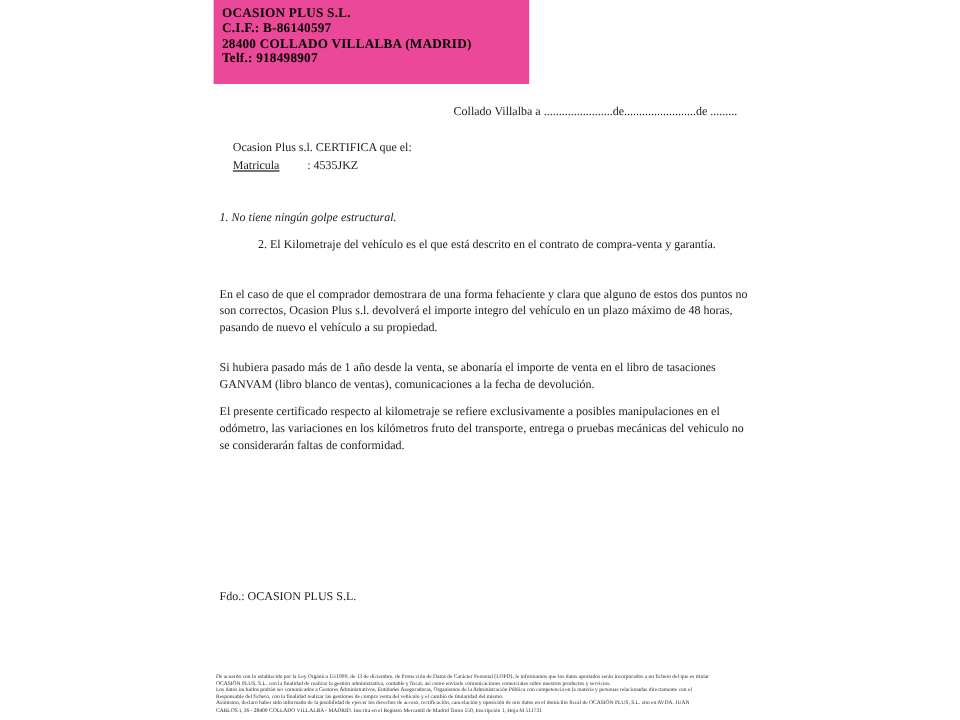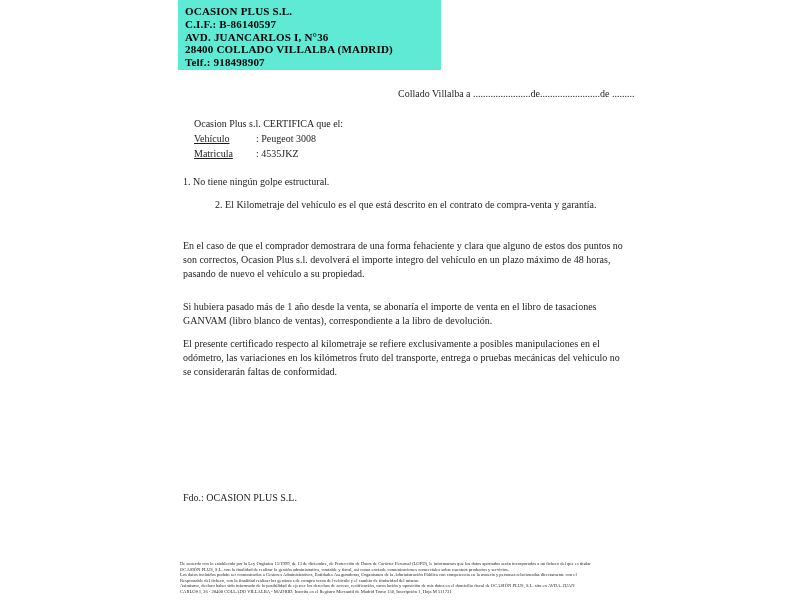--- a/index.html
+++ b/index.html
@@ -6,34 +6,34 @@
   .page{
     position:relative;
     width:800px;height:600px;
     background:#ffffff;
     font-family:"Liberation Serif","DejaVu Serif",serif;
     color:#1c1c1c;
     overflow:hidden;
   }
   .header-box{
     position:absolute;left:178px;top:0;width:263px;height:70px;
-    background:#5eead4;
+    background:#ec4899;
     padding:5px 0 0 7px;box-sizing:border-box;
   }
   .header-box .hline{
     font-weight:bold;font-size:11px;line-height:12.8px;color:#000;
     white-space:nowrap;letter-spacing:0.2px;
   }
   .date-line{
     position:absolute;left:378px;top:88px;
-    font-size:10px;white-space:nowrap;margin-left:20px;
+    font-size:10px;white-space:nowrap;
   }
   .certify{position:absolute;left:194px;top:116px;font-size:10px;line-height:15px;font-family:Liberation Serif, serif;}
   .label-u{display:inline-block;min-width:62px;text-decoration:underline;}
-  .pt1{position:absolute;left:183px;top:176px;font-size:10px;white-space:nowrap;}
+  .pt1{position:absolute;left:183px;top:176px;font-size:10px;white-space:nowrap;font-style:italic;}
   .pt2{position:absolute;left:183px;top:199px;font-size:10px;white-space:nowrap;margin-left:32px;}
   .para{font-size:10px;line-height:14.2px;white-space:nowrap;}
   .para1{position:absolute;left:183px;top:239px;}
   .para2{position:absolute;left:183px;top:283px;}
   .para3{position:absolute;left:183px;top:300px;}
   .para4{position:absolute;left:183px;top:337px;}
   .signature{position:absolute;left:183px;top:476px;font-size:10px;white-space:nowrap;margin-top:16px;}
   .legal{
     position:absolute;left:180px;top:561px;width:460px;
     font-size:4.6px;line-height:5.5px;color:#2a2a2a;
@@ -41,46 +41,44 @@
   .legal .lline{white-space:nowrap;}
 </style>
 </head>
 <body>
 
 <div class="page">
 
   <div class="header-box">
     <div class="hline">OCASION PLUS S.L.</div>
     <div class="hline">C.I.F.: B-86140597</div>
-    <div class="hline">AVD. JUANCARLOS I, N°36</div>
     <div class="hline">28400 COLLADO VILLALBA (MADRID)</div>
     <div class="hline">Telf.: 918498907</div>
   </div>
 
   <div class="date-line">Collado Villalba a .......................de........................de .........</div>
 
   <div class="certify">
     <div>Ocasion Plus s.l. CERTIFICA que el:</div>
-    <div><span class="label-u">Vehículo</span><span>: Peugeot 3008</span></div>
     <div><span class="label-u">Matricula</span><span>: 4535JKZ</span></div>
   </div>
 
   <div class="pt1">1. No tiene ningún golpe estructural.</div>
   <div class="pt2">2. El Kilometraje del vehículo es el que está descrito en el contrato de compra-venta y garantía.</div>
 
   <div class="para para1">
     <div>En el caso de que el comprador demostrara de una forma fehaciente y clara que alguno de estos dos puntos no</div>
     <div>son correctos, Ocasion Plus s.l. devolverá el importe integro del vehículo en un plazo máximo de 48 horas,</div>
     <div>pasando de nuevo el vehículo a su propiedad.</div>
   </div>
 
 
   <div class="para para3">
     <div>Si hubiera pasado más de 1 año desde la venta, se abonaría el importe de venta en el libro de tasaciones</div>
-    <div>GANVAM (libro blanco de ventas), correspondiente a la libro de devolución.</div>
+    <div>GANVAM (libro blanco de ventas), comunicaciones a la fecha de devolución.</div>
   </div>
 
   <div class="para para4">
     <div>El presente certificado respecto al kilometraje se refiere exclusivamente a posibles manipulaciones en el</div>
     <div>odómetro, las variaciones en los kilómetros fruto del transporte, entrega o pruebas mecánicas del vehiculo no</div>
     <div>se considerarán faltas de conformidad.</div>
   </div>
 
   <div class="signature">Fdo.: OCASION PLUS S.L.</div>
 

